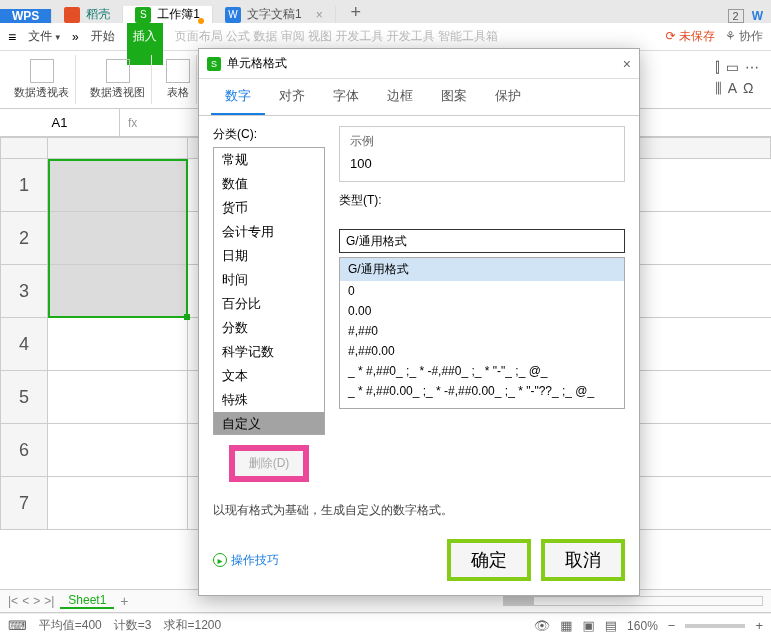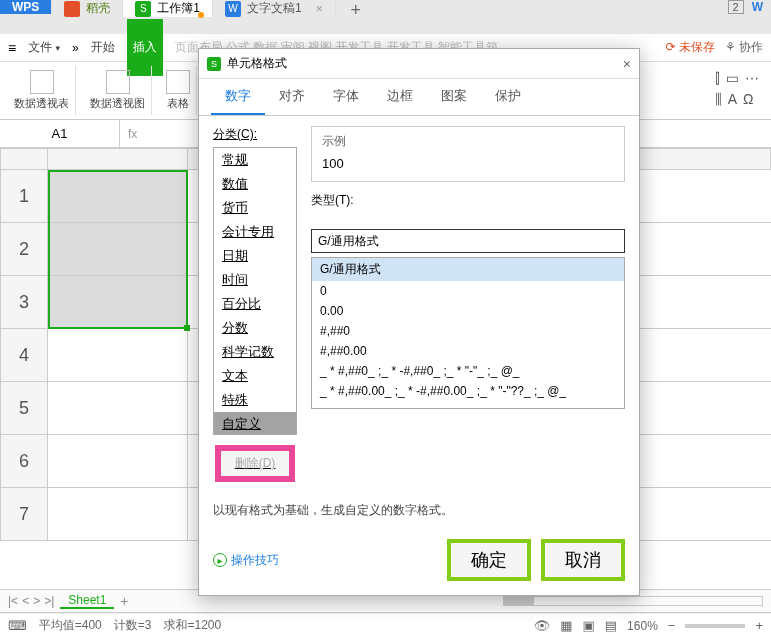--- a/index.html
+++ b/index.html
@@ -1,22 +1,22 @@
 <!DOCTYPE html>
 <html><head>
 <meta charset="utf-8">
 <style>
 * { box-sizing: border-box; margin: 0; padding: 0; font-family: "Microsoft YaHei", sans-serif; }
 body { width: 771px; height: 637px; background: #fff; overflow: hidden; position: relative; font-size: 12px; }
 
 
-.app-tabs { display: flex; height: 34px; background: #e8e8e8; align-items: flex-start; }
+.app-tabs { display: flex; height: 23px; background: #e8e8e8; align-items: flex-end; }
 .app-tab { display: flex; align-items: center; padding: 0 12px; gap: 6px; font-size: 12px; border-right: 1px solid #ddd; }
 .wps-tab { background: #2a7de1; color: #fff; font-weight: bold; }
-.daoqiao-tab { color: #4d7c0f; }
+.daoqiao-tab { color: #0f766e; }
 .daoqiao-icon { width: 16px; height: 16px; background: #e34f26; border-radius: 2px; display: inline-block; }
 .wb-tab { background: #fff; position: relative; }
 .wb-icon { width: 16px; height: 16px; background: #1aad19; border-radius: 2px; color: #fff; font-size: 10px; display: flex; align-items: center; justify-content: center; }
 .wb-dot { width: 6px; height: 6px; background: #f90; border-radius: 50%; position: absolute; right: 8px; top: 12px; }
 .doc-tab { color: #555; }
 .doc-icon { width: 16px; height: 16px; background: #2a7de1; border-radius: 2px; color: #fff; font-size: 10px; display: flex; align-items: center; justify-content: center; }
 .close-x { margin-left: 8px; color: #999; cursor: pointer; }
 .add-tab { width: 40px; display: flex; align-items: center; justify-content: center; font-size: 18px; color: #666; }
 .top-right { margin-left: auto; display: flex; align-items: center; gap: 8px; padding-right: 8px; color: #2a7de1; }
 .badge-2 { border: 1px solid #999; padding: 0 4px; font-size: 11px; color: #555; }
@@ -58,21 +58,21 @@
 
 
 .dialog { position: absolute; left: 198px; top: 48px; width: 442px; background: #fff; border: 1px solid #aaa; box-shadow: 0 4px 20px rgba(0,0,0,0.3); z-index: 100; }
 .dlg-title { display: flex; align-items: center; height: 30px; padding: 0 8px; border-bottom: 1px solid #ddd; font-size: 12px; gap: 6px; }
 .dlg-title .wb-icon { width: 14px; height: 14px; font-size: 9px; }
 .dlg-close { margin-left: auto; font-size: 14px; color: #666; cursor: pointer; }
 .dlg-tabs { display: flex; border-bottom: 1px solid #ccc; padding: 0 12px; }
 .dlg-tab { padding: 8px 14px; font-size: 13px; color: #555; }
 .dlg-tab.active { color: #1a7de1; border-bottom: 2px solid #1a7de1; }
 .dlg-body { padding: 10px 14px; display: flex; gap: 14px; }
-.cat-col { width: 84px; text-decoration: underline; }
+.cat-col { width: 112px; }
 .cat-label { font-size: 12px; margin-bottom: 4px; }
 .cat-list { border: 1px solid #aaa; height: 288px; overflow: hidden; }
 .cat-item { padding: 3px 8px; font-size: 13px; }
 .cat-item.sel { background: #a3a3a3; }
 .del-btn { width: 80px; margin: 10px auto 0; padding: 4px 0; text-align: center; color: #aaa; border: 6px solid #ec4899; background: #f5f5f5; }
 .right-col { flex: 1; }
 .example-box { border: 1px solid #ccc; padding: 6px 10px 10px; margin-bottom: 10px; }
 .ex-label { font-size: 12px; color: #666; }
 .ex-val { font-size: 13px; margin-top: 6px; }
 .type-label { font-size: 12px; margin-bottom: 20px; }

